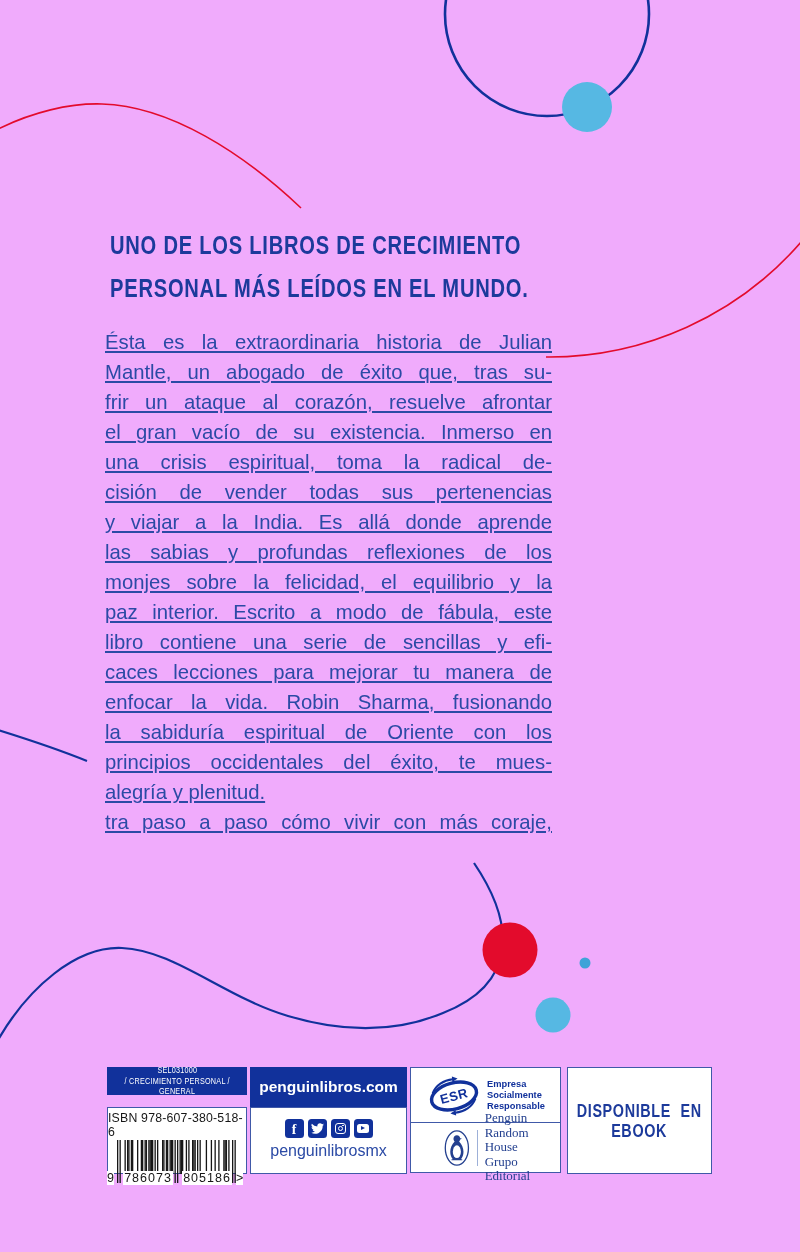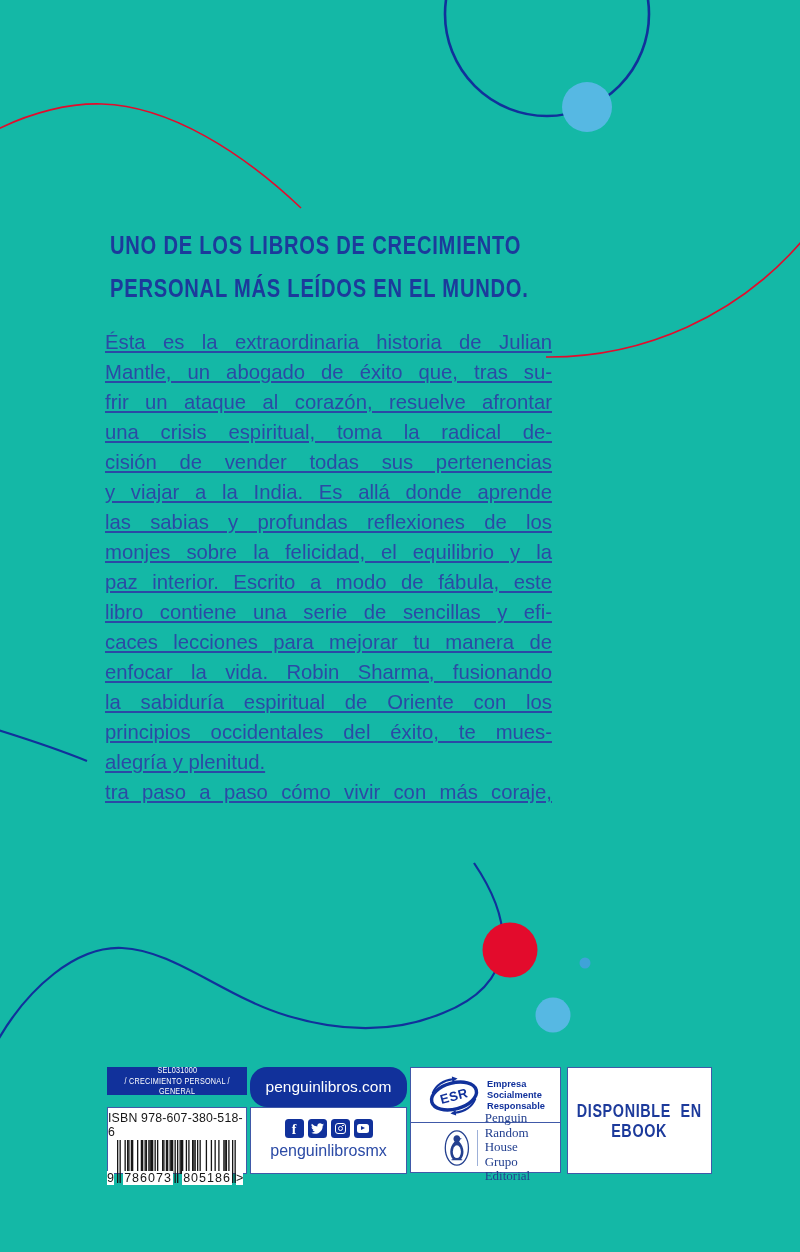--- a/index.html
+++ b/index.html
@@ -2,21 +2,21 @@
 <html style="--navy: #11319b; --heading_blue: #1c3a9b; --body_blue: #2b4aa5; --red: #e30b2c; --light_blue: #56b8e3; --mid_blue: #3fa3d8; --border_blue: #4059a8; --ink: #161616;"><head>
 <meta charset="utf-8">
 <style>
   :root{
     --navy:#11319b; --heading_blue:#1c3a9b; --body_blue:#2b4aa5;
     --red:#e30b2c; --light_blue:#56b8e3; --mid_blue:#3fa3d8;
     --border_blue:#4059a8; --ink:#161616;
   }
   *{margin:0;padding:0;box-sizing:border-box;}
   html,body{background:#ffffff;}
-  .page{position:relative;width:800px;height:1252px;background:#14b8a6;overflow:hidden;
+  .page{position:relative;width:800px;height:1252px;background:#f0abfc;overflow:hidden;
         font-family:"Liberation Sans",sans-serif;}
   svg.deco{position:absolute;left:0;top:0;}
 
   
   .cond{display:inline-block;transform:scaleX(.76);transform-origin:0 50%;white-space:nowrap;}
   .cond-c{display:inline-block;transform:scaleX(.82);transform-origin:50% 50%;white-space:nowrap;}
 
   .heading{position:absolute;left:110px;top:224px;color:var(--heading_blue);
            font-weight:bold;font-size:26.5px;line-height:43px;letter-spacing:1px;}
   .synopsis{position:absolute;left:105px;top:327px;width:447px;color:var(--body_blue);
@@ -34,21 +34,21 @@
   .isbn-box{left:107px;top:1107px;width:140px;height:67px;}
   .isbn-label{margin-top:3px;color:var(--ink);font-size:12.3px;letter-spacing:.2px;}
   .bc-wrap{position:relative;width:136px;height:46px;margin:1px auto 0;}
   .bc-svg{position:absolute;left:8px;top:0;}
   .bc-digit{position:absolute;bottom:1px;color:var(--ink);font-size:12.5px;background:#fff;}
   .bc-d9{left:-2px;}
   .bc-g1{left:14px;width:50px;text-align:center;letter-spacing:1px;}
   .bc-g2{left:73px;width:50px;text-align:center;letter-spacing:1px;}
   .bc-gt{left:127px;}
 
-  .site-hd{left:250px;top:1067px;width:157px;height:40px;font-weight:normal;font-size:15.5px;border-radius:17px;}
+  .site-hd{left:250px;top:1067px;width:157px;height:40px;font-weight:bold;font-size:15.5px;}
   .social-box{left:250px;top:1107px;width:157px;height:67px;}
   .icons-row{display:flex;justify-content:center;gap:4px;margin-top:11px;}
   .sicon{width:19px;height:19px;border-radius:3.5px;background:var(--navy);position:relative;
          display:flex;align-items:center;justify-content:center;}
   .fb-f{color:#fff;font-weight:bold;font-size:14px;font-family:"Liberation Serif",serif;margin-top:3px;}
   .ig-frame{width:11px;height:11px;border:1.6px solid #fff;border-radius:3px;position:relative;}
   .ig-lens{position:absolute;left:50%;top:50%;width:5px;height:5px;margin:-2.5px 0 0 -2.5px;
            border:1.4px solid #fff;border-radius:50%;}
   .ig-dot{position:absolute;right:.5px;top:.5px;width:1.6px;height:1.6px;background:#fff;border-radius:50%;}
   .yt-body{width:12px;height:9px;background:#fff;border-radius:2.5px;position:relative;}
@@ -88,20 +88,21 @@
 
   <div class="heading">
     <div><span class="cond">UNO DE LOS LIBROS DE CRECIMIENTO</span></div>
     <div><span class="cond">PERSONAL MÁS LEÍDOS EN EL MUNDO.</span></div>
   </div>
 
   <div class="synopsis">
       <div class="body-line">Ésta es la extraordinaria historia de Julian</div>
       <div class="body-line">Mantle, un abogado de éxito que, tras su-</div>
       <div class="body-line">frir un ataque al corazón, resuelve afrontar</div>
+      <div class="body-line">el gran vacío de su existencia. Inmerso en</div>
       <div class="body-line">una crisis espiritual, toma la radical de-</div>
       <div class="body-line">cisión de vender todas sus pertenencias</div>
       <div class="body-line">y viajar a la India. Es allá donde aprende</div>
       <div class="body-line">las sabias y profundas reflexiones de los</div>
       <div class="body-line">monjes sobre la felicidad, el equilibrio y la</div>
       <div class="body-line">paz interior. Escrito a modo de fábula, este</div>
       <div class="body-line">libro contiene una serie de sencillas y efi-</div>
       <div class="body-line">caces lecciones para mejorar tu manera de</div>
       <div class="body-line">enfocar la vida. Robin Sharma, fusionando</div>
       <div class="body-line">la sabiduría espiritual de Oriente con los</div>

